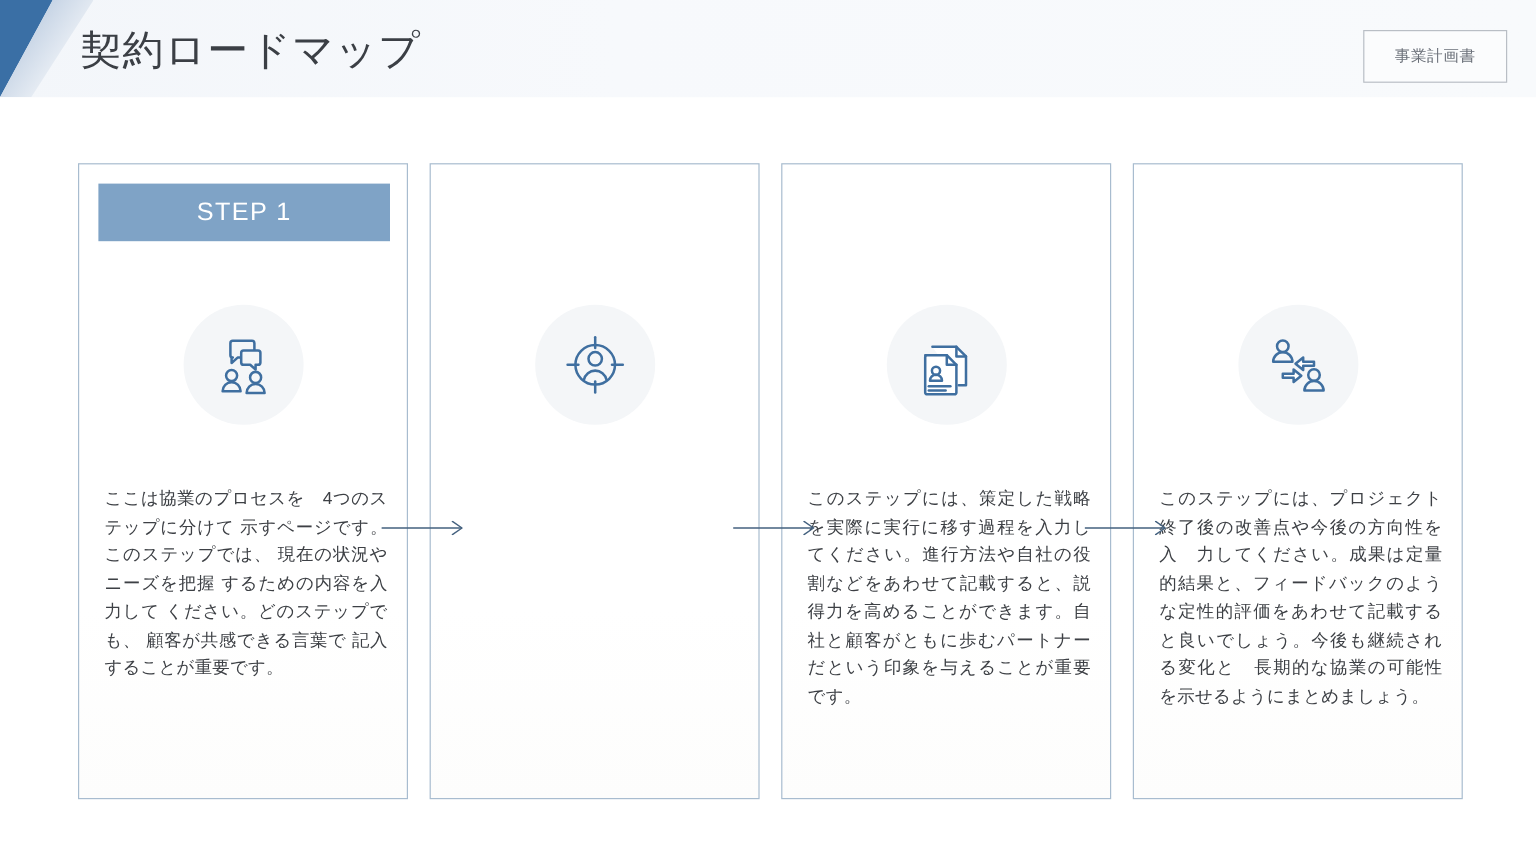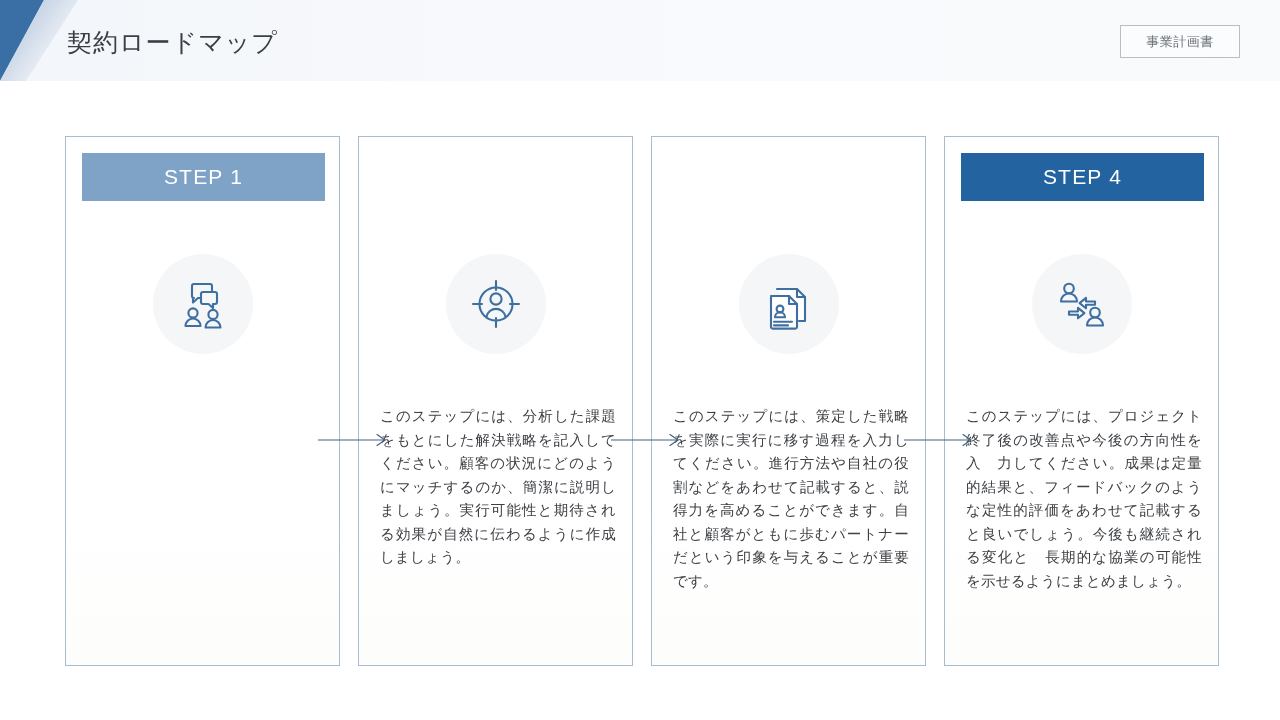--- a/index.html
+++ b/index.html
@@ -28,30 +28,30 @@
   .header-accent-soft {
     position: absolute;
     left: 0; top: 0;
     width: 78px; height: 81px;
     background: linear-gradient(125deg, #9fb9d6 0%, #cdd9e8 38%, #eef2f7 70%, #f6f9fc 100%);
     clip-path: polygon(44px 0, 78px 0, 26px 81px, 0 81px);
   }
   .header-title {
     position: absolute;
     left: 67px; top: 20px;
-    font-size: 25px;
+    font-size: 34px;
     letter-spacing: 1px;
     color: #3b3f45;
     font-weight: 400;
     line-height: 44px;
   }
   .header-badge {
     position: absolute;
-    right: 40px; top: 25px;
-    width: 120px; height: 33px;
+    right: 24px; top: 25px;
+    width: 120px; height: 44px;
     border: 1px solid #b9bec5;
     background: #fbfcfd;
     display: flex;
     align-items: center;
     justify-content: center;
     font-size: 13px;
     color: #6b7079;
     letter-spacing: 0.5px;
   }
 
@@ -151,37 +151,37 @@
         <svg width="56" height="56" viewBox="0 0 56 56" fill="none" stroke="#3f6fa0" stroke-width="2.1" stroke-linecap="round" stroke-linejoin="round">
           <path d="M19 8 h16 a2 2 0 0 1 2 2 v10 a2 2 0 0 1 -2 2 h-12 l-5 4.5 v-4.5 h1 a2 2 0 0 1 -2 -2 v-10 a2 2 0 0 1 2 -2 z"></path>
           <path d="M28 16 h12 a2 2 0 0 1 2 2 v8 a2 2 0 0 1 -2 2 h-2 v4 l-4.5 -4 h-5.5 a2 2 0 0 1 -2 -2 v-8 a2 2 0 0 1 2 -2 z" fill="#f4f6f8"></path>
           <circle cx="18" cy="37" r="4.6"></circle>
           <path d="M10.5 50 a7.5 7.5 0 0 1 15 0 z"></path>
           <circle cx="38" cy="38.5" r="4.6"></circle>
           <path d="M30.5 51.5 a7.5 7.5 0 0 1 15 0 z"></path>
         </svg>
       </span>
     </div>
+    <div class="card-body">ここは協業のプロセスを　4つのステップに分けて 示すページです。 このステップでは、 現在の状況やニーズを把握 するための内容を入力して ください。どのステップでも、 顧客が共感できる言葉で 記入することが重要です。</div>
   </div>
 
   <div class="card c2">
     <div class="icon-circle">
       <span>
         <svg width="56" height="56" viewBox="0 0 56 56" fill="none" stroke="#3f6fa0" stroke-width="2.1" stroke-linecap="round" stroke-linejoin="round">
           <circle cx="28" cy="28" r="16.5"></circle>
           <circle cx="28" cy="23" r="5.6"></circle>
           <path d="M18.6 40.5 a9.6 9.6 0 0 1 18.8 0"></path>
           <path d="M28 5 v9"></path>
           <path d="M28 42 v9"></path>
           <path d="M5 28 h9"></path>
           <path d="M42 28 h9"></path>
         </svg>
       </span>
     </div>
-    <div class="card-body">このステップには、分析した課題をもとにした解決戦略を記入してください。顧客の状況にどのようにマッチするのか、簡潔に説明しましょう。実行可能性と期待される効果が自然に伝わるように作成しましょう。</div>
   </div>
 
   <div class="card c3">
     <div class="icon-circle">
       <span>
         <svg width="56" height="56" viewBox="0 0 56 56" fill="none" stroke="#3f6fa0" stroke-width="2.1" stroke-linecap="round" stroke-linejoin="round">
           <path d="M16 13 h20 l8 8 v24 h-6" fill="#ffffff"></path>
           <path d="M36 13 v8 h8"></path>
           <path d="M10 20 h18 l8 8 v23 a1.6 1.6 0 0 1 -1.6 1.6 h-22.8 a1.6 1.6 0 0 1 -1.6 -1.6 v-29.4 a1.6 1.6 0 0 1 1.6 -1.6 z" fill="#ffffff"></path>
           <path d="M28 20 v8 h8"></path>
@@ -189,23 +189,20 @@
           <path d="M14 41.2 a5 5 0 0 1 10 0 z"></path>
           <path d="M13 45.8 h18"></path>
           <path d="M13 49.4 h14"></path>
         </svg>
       </span>
     </div>
     <div class="card-body">このステップには、策定した戦略を実際に実行に移す過程を入力してください。進行方法や自社の役割などをあわせて記載すると、説得力を高めることができます。自社と顧客がともに歩むパートナーだという印象を与えることが重要です。</div>
   </div>
 
   <div class="card c4">
-    <div class="step-banner">
-      <span>STEP 4</span>
-    </div>
     <div class="icon-circle">
       <span>
         <svg width="56" height="56" viewBox="0 0 56 56" fill="none" stroke="#3f6fa0" stroke-width="2.1" stroke-linecap="round" stroke-linejoin="round">
           <circle cx="15" cy="12.5" r="4.8"></circle>
           <path d="M7 25.5 a8 8 0 0 1 16 0 z"></path>
           <path d="M41 25.5 h-9 v-3.6 l-6.4 5.2 l6.4 5.2 v-3.6 h9 z" fill="#ffffff"></path>
           <path d="M15 35.5 h9 v-3.6 l6.4 5.2 l-6.4 5.2 v-3.6 h-9 z" fill="#ffffff"></path>
           <circle cx="41" cy="36.5" r="4.8"></circle>
           <path d="M33 49.5 a8 8 0 0 1 16 0 z"></path>
         </svg>

